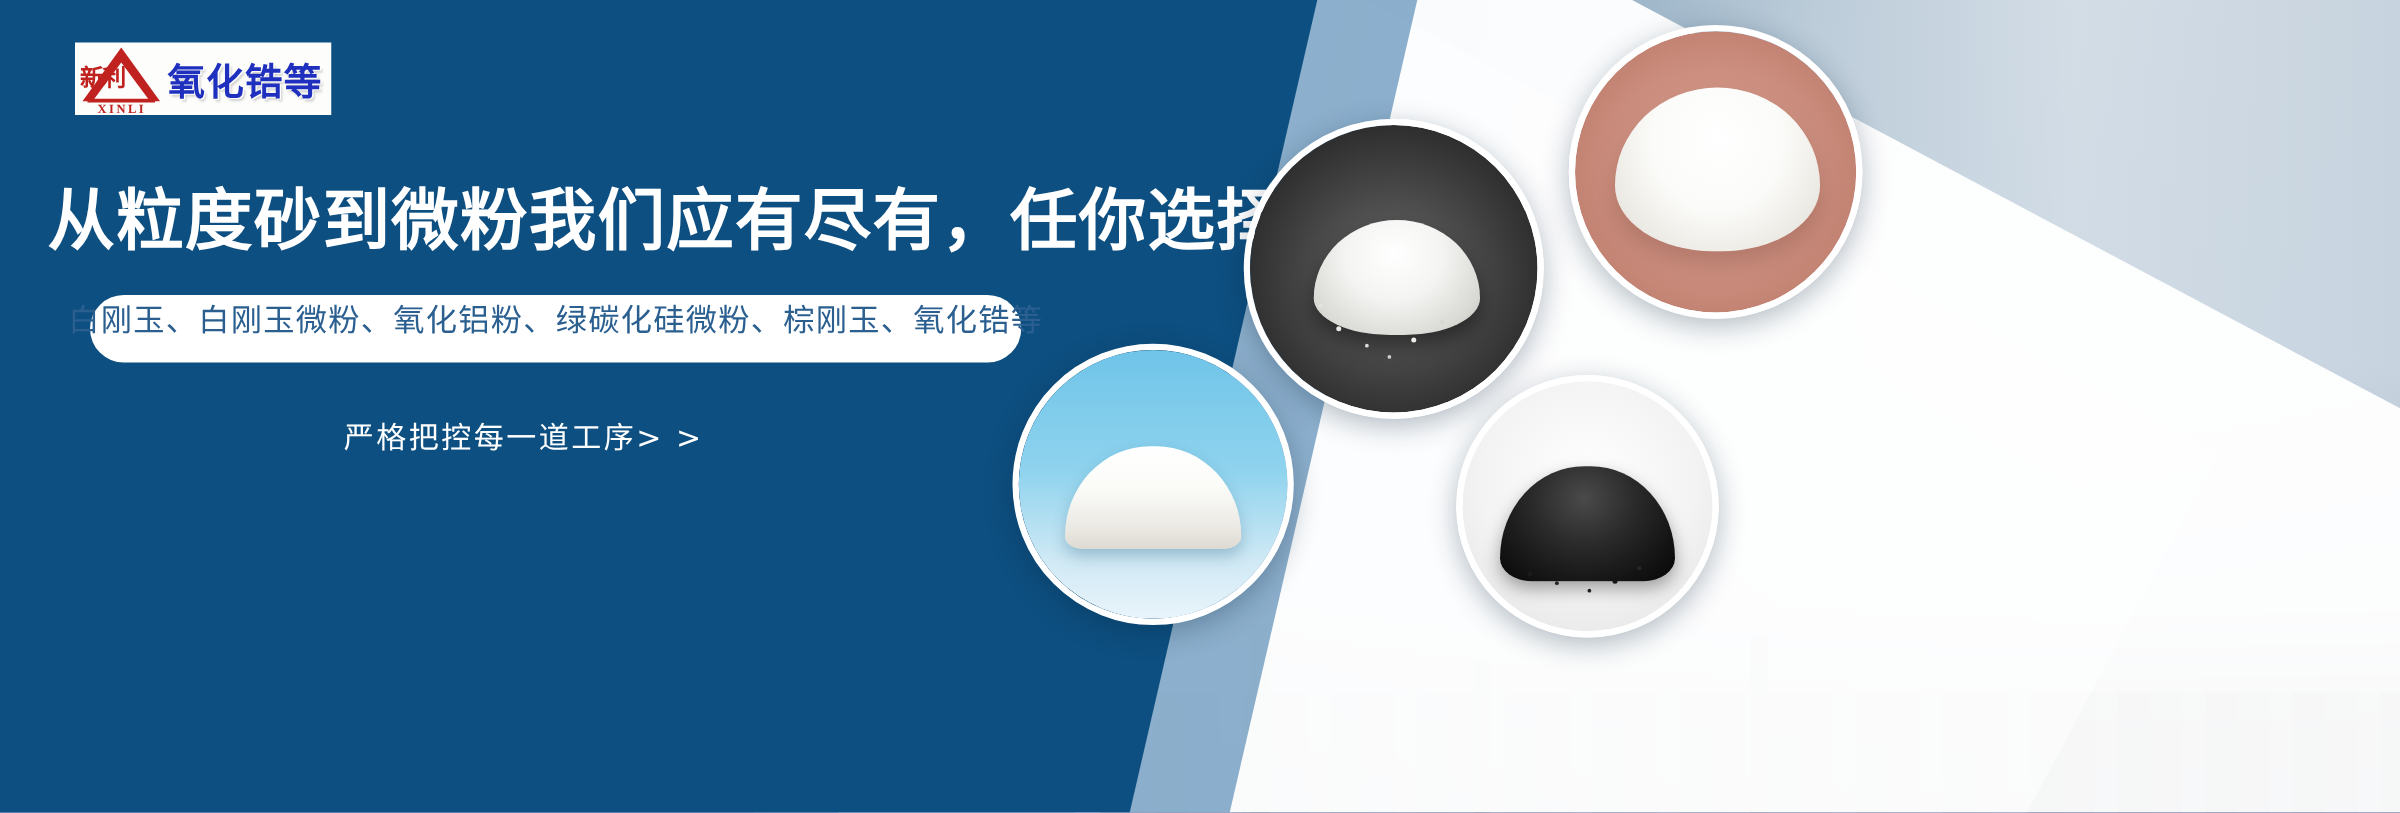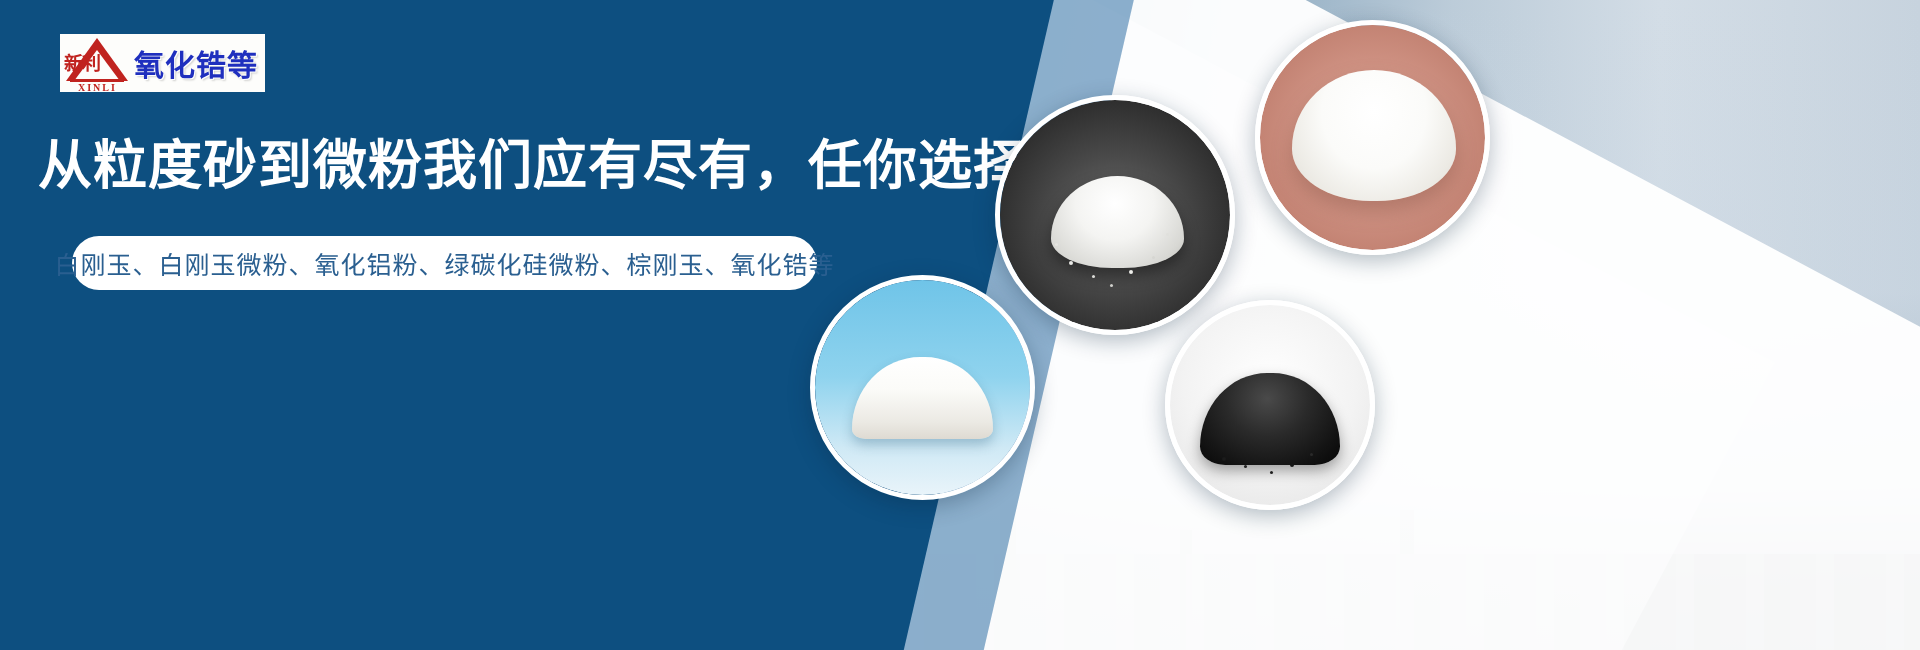--- a/index.html
+++ b/index.html
@@ -188,39 +188,38 @@
     letter-spacing: 1px;
     font-family: "DejaVu Sans", "Liberation Sans", sans-serif;
     text-shadow: 1px 1px 0 #ffffff, 2px 2px 2px rgba(0,0,0,0.18);
     white-space: nowrap;
   }
 
   
   .headline {
     position: absolute;
     left: 38px;
-    top: 136px;
+    top: 147px;
     font-size: 54px;
     line-height: 1.12;
     font-weight: 700;
     color: #ffffff;
     letter-spacing: 1px;
     white-space: nowrap;
     font-family: "DejaVu Sans", "Liberation Sans", sans-serif;
   }
   .pill {
     position: absolute;
     left: 72px;
     top: 236px;
     width: 745px;
     height: 54px;
     border-radius: 27px;
     background: #ffffff;
     display: flex;
-    align-items: center;
     justify-content: center;
   }
   .pill-text {
     font-size: 25px;
     font-weight: 500;
     color: #2a5f90;
     letter-spacing: 1px;
     white-space: nowrap;
     font-family: "DejaVu Sans", "Liberation Sans", sans-serif;
   }
@@ -369,20 +368,21 @@
     </div>
     <div class="logo-text">氧化锆等</div>
   </div>
 
   <div class="headline">从粒度砂到微粉我们应有尽有，任你选择</div>
 
   <div class="pill">
     <span class="pill-text">白刚玉、白刚玉微粉、氧化铝粉、绿碳化硅微粉、棕刚玉、氧化锆等</span>
   </div>
 
+  <div class="cta">严格把控每一道工序&gt; &gt;</div>
 
   <div class="circle c-cone">
     <div class="inner">
       <div class="heap heap-cone"></div>
     </div>
   </div>
 
   <div class="circle c-grit">
     <div class="inner">
       <div class="heap heap-white-grit"></div>

